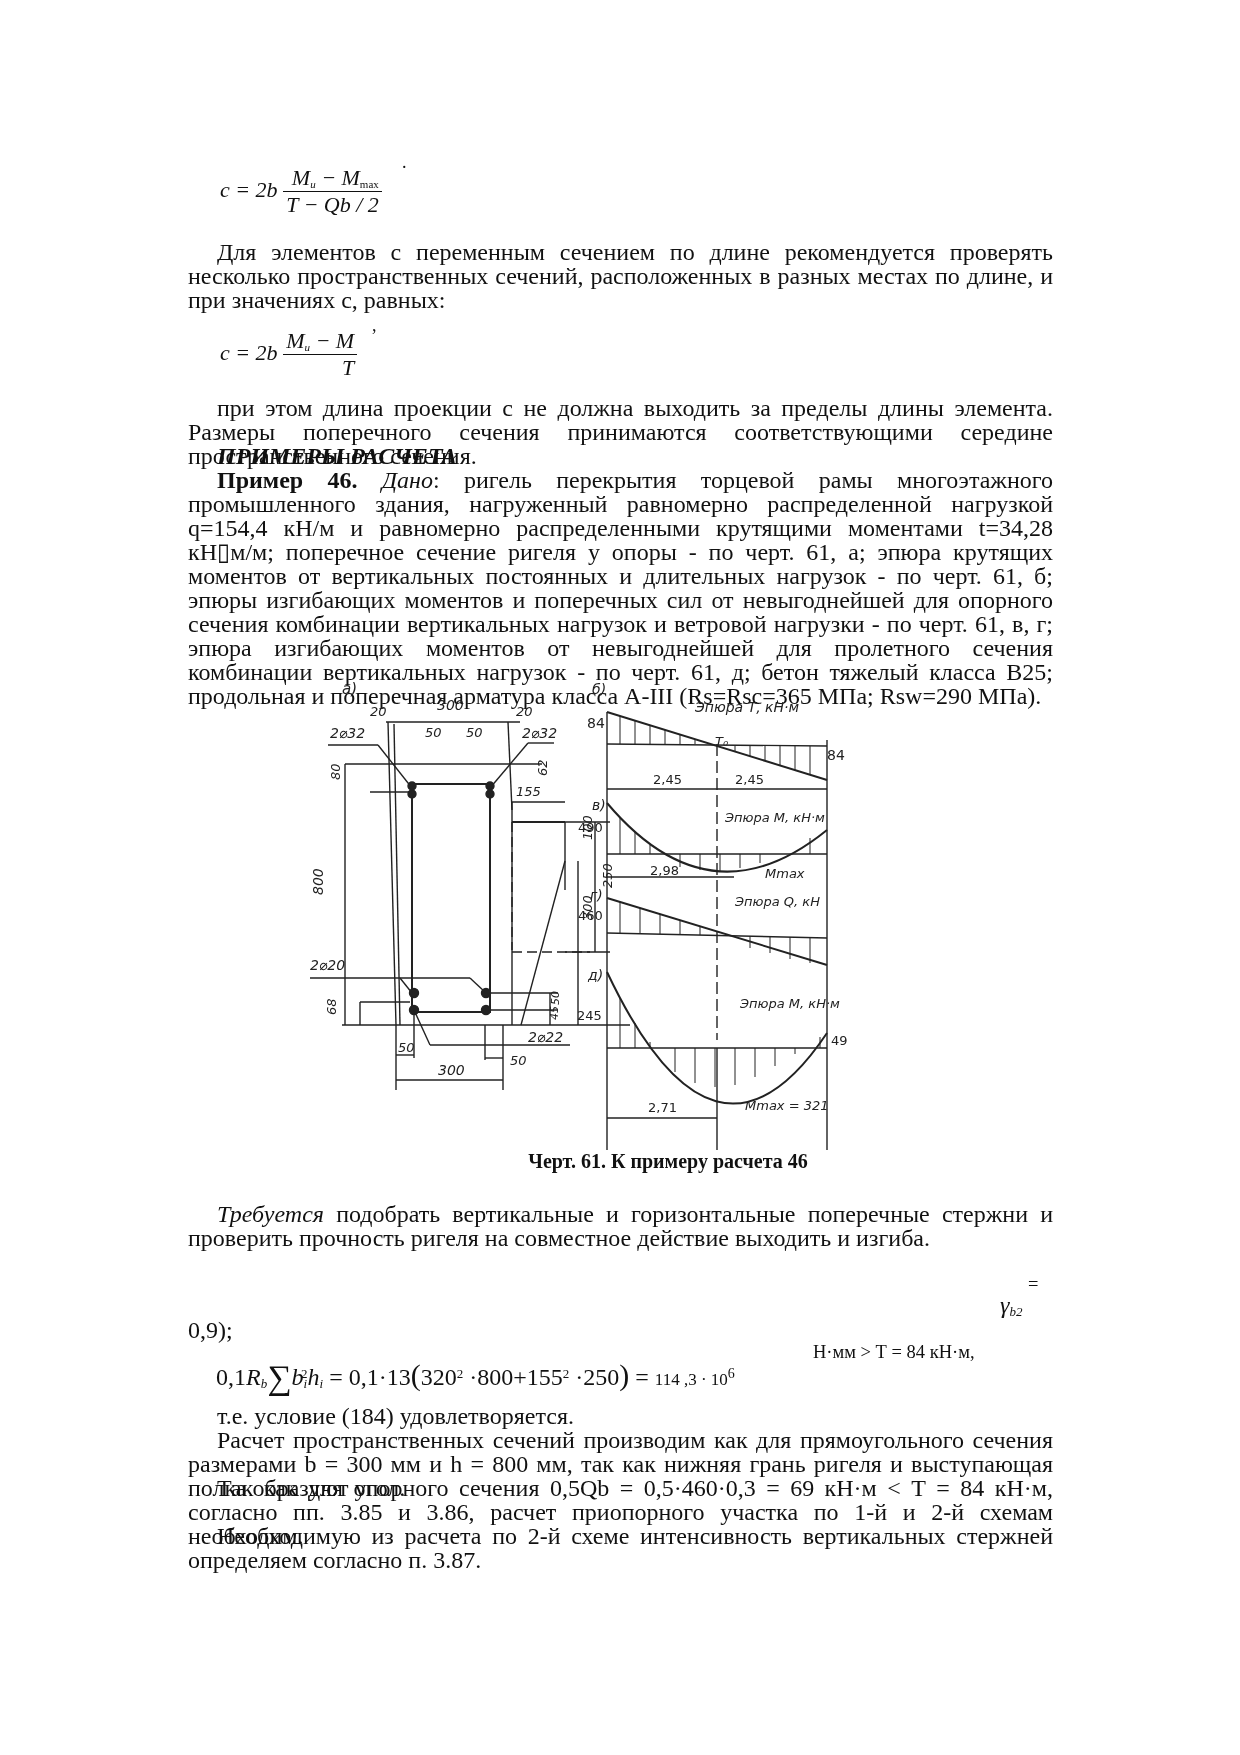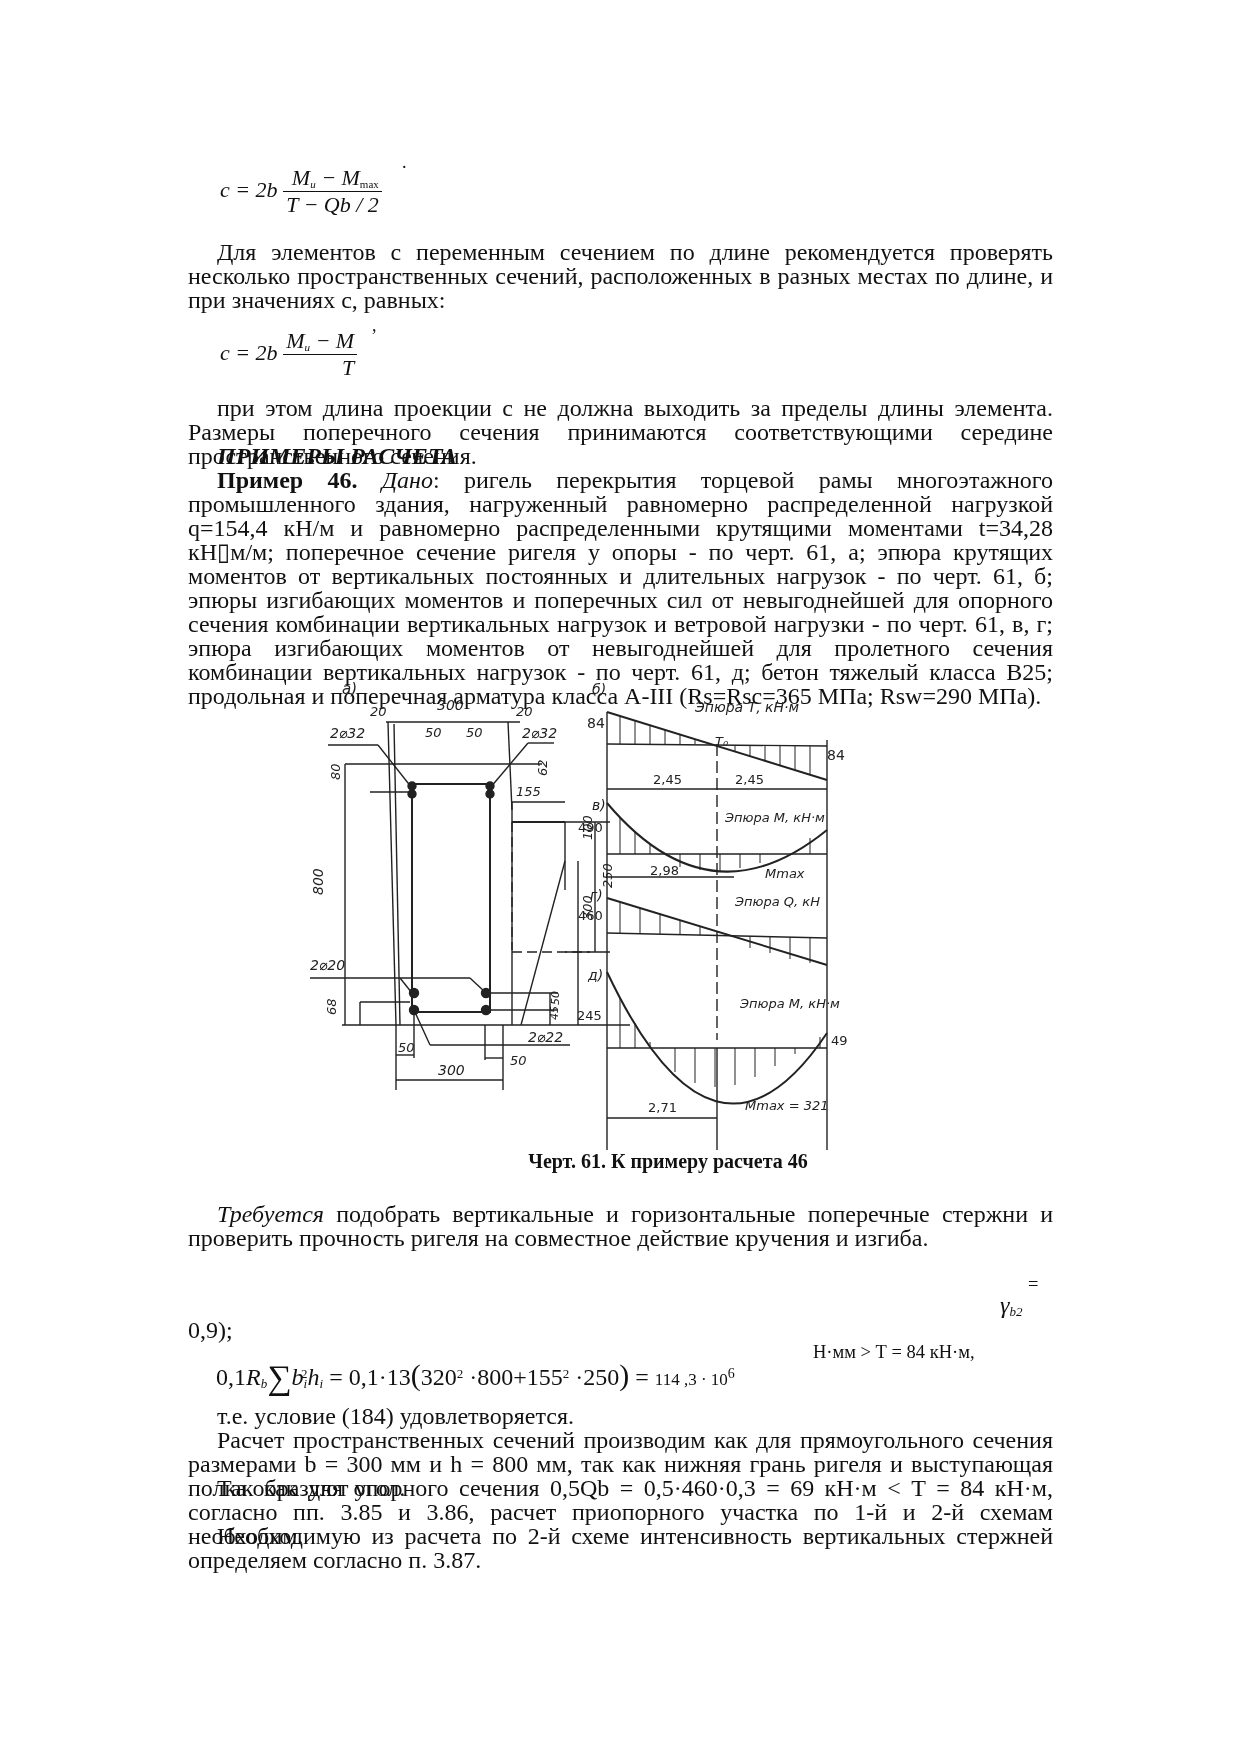--- a/index.html
+++ b/index.html
@@ -316,21 +316,21 @@
       </g>
       <line x1="427" y1="368" x2="427" y2="470"></line>
       <text x="455" y="430" font-size="13" fill="#222" stroke="none">Mmax = 321</text>
       <line x1="317" y1="438" x2="427" y2="438"></line>
       <text x="358" y="432" font-size="13" fill="#222" stroke="none" font-style="normal">2,71</text>
     </g>
   </svg>
 
   <div class="caption">Черт. 61. К примеру расчета 46</div>
 
-  <div class="txt indent" style="top:1202px;"><i>Требуется</i><span> подобрать вертикальные и горизонтальные поперечные стержни и проверить прочность ригеля на совместное действие кручения и изгиба.</span></div>
+  <div class="txt indent" style="top:1202px;"><i>Требуется</i><span> подобрать вертикальные и горизонтальные поперечные стержни и проверить прочность ригеля на совместное действие выходить и изгиба.</span></div>
 
   <div style="position:absolute; left:1028px; top:1274px; font-size:18.5px;">=</div>
   <div style="position:absolute; left:1000px; top:1292px; font-size:24px; font-style:italic;"><span>γ</span><sub style="font-size:13px;">b2</sub></div>
   <div class="txt" style="top:1318px;">0,9);</div>
   <div style="position:absolute; left:765px; top:1342px; font-size:18.5px;margin-left:48px;">Н·мм &gt; Т = 84 кН·м,</div>
 
   <div style="position:absolute; left:216px; top:1358px; font-size:24px;text-align:center;">
     <span>0,1</span><i>R</i><sub style="font-size:13px;"><i>b</i></sub><span style="font-size:34px; vertical-align:-4px;">∑</span><i>b</i><sub style="font-size:13px;"><i>i</i></sub><sup style="font-size:13px; margin-left:-6px;">2</sup><i>h</i><sub style="font-size:13px;"><i>i</i></sub> = 0,1·13<span style="font-size:30px;">(</span>320<sup style="font-size:13px;">2</sup> ·800+155<sup style="font-size:13px;">2</sup> ·250<span style="font-size:30px;">)</span> = <span style="font-size:17px;">114 ,3 · 10</span><sup style="font-size:14px;">6</sup>
   </div>
 

